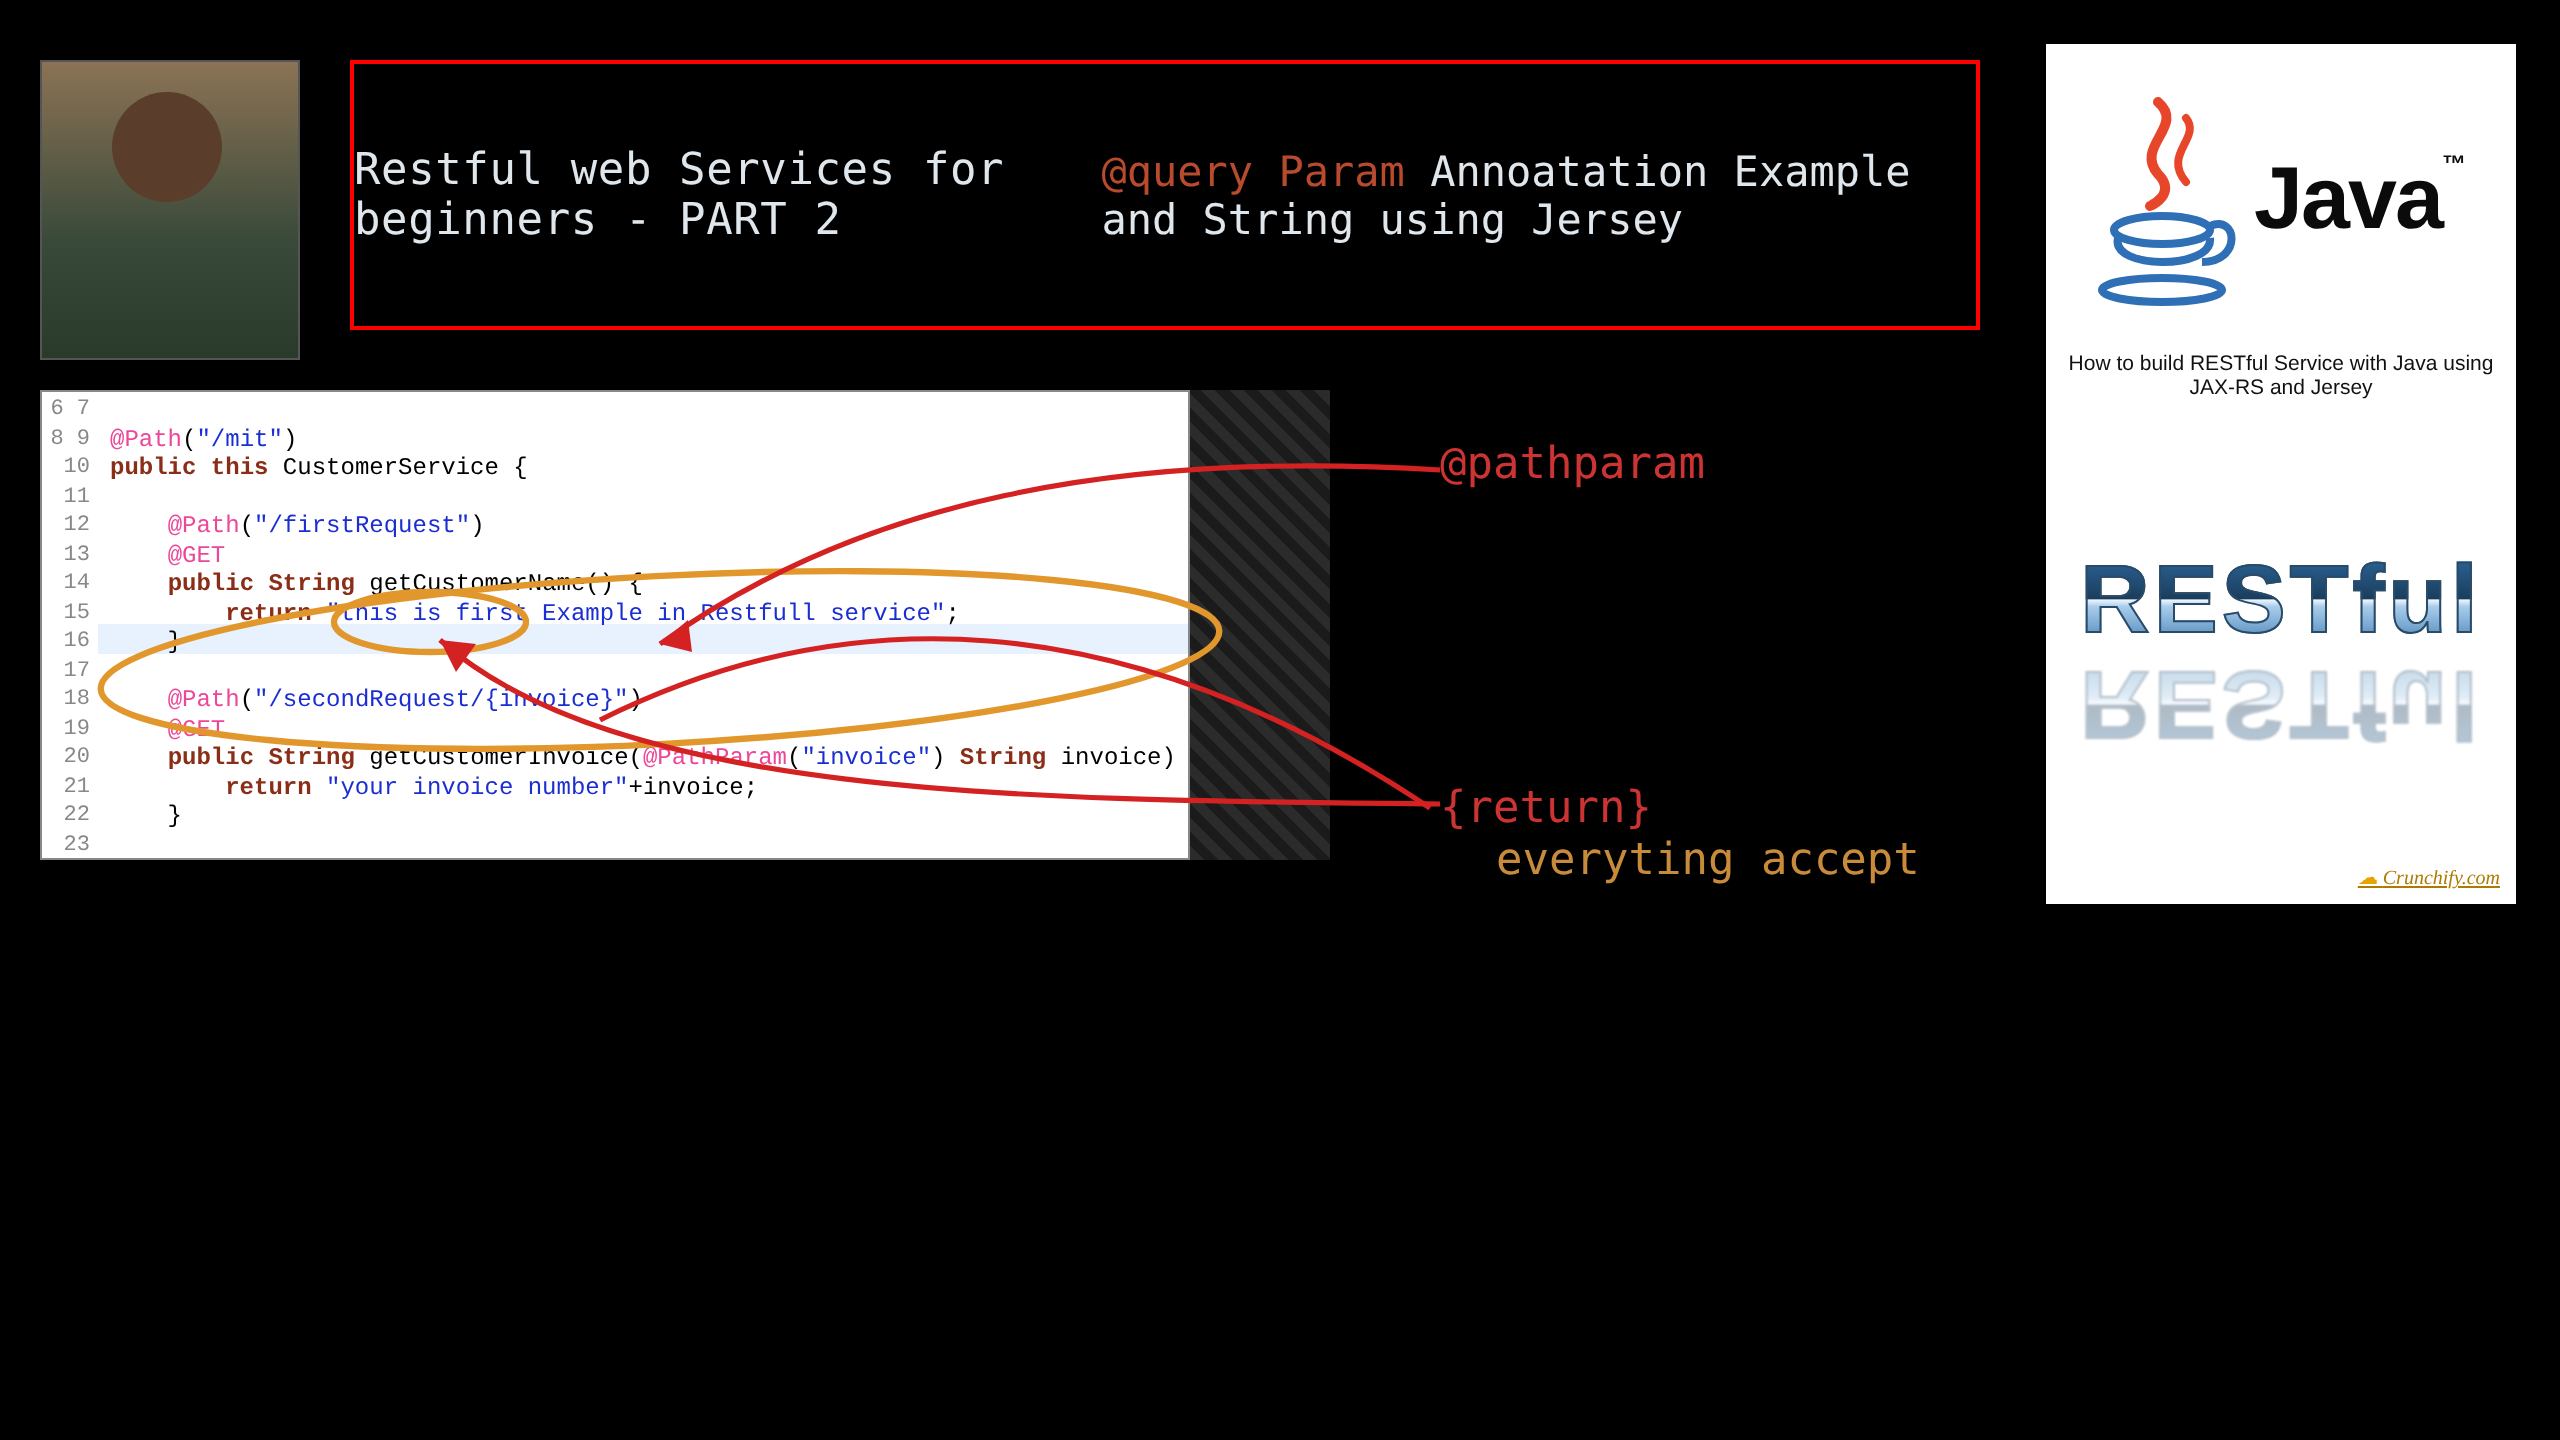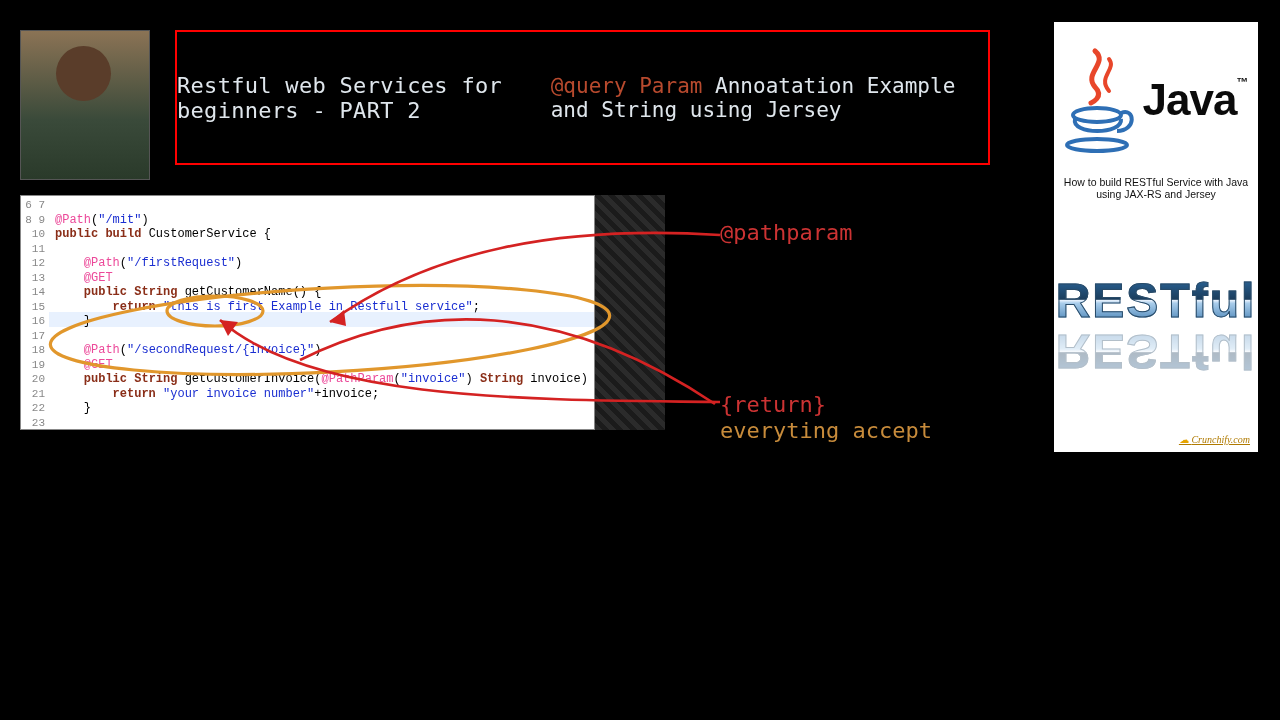--- a/index.html
+++ b/index.html
@@ -28,21 +28,21 @@
     background: rgba(0,0,0,.25);
     display:flex; flex-direction:row; justify-content:center; align-items:center;
     gap: 14px;
     font-family: "Lucida Console", Monaco, monospace;
   }
   .title-panel .line1 { color:#dfe6ec; font-size:22px; letter-spacing:.3px; }
   .title-panel .line2 { color:#dfe6ec; font-size:21px; }
   .title-panel .line2 .accent { color:#b84a2e; }
   
   .right-col {
-    position:absolute; right:22px; top:22px; width:204px; height:430px;
+    position:absolute; right:22px; top:22px; width:235px; height:430px;
     background:#fff; display:flex; flex-direction:column; align-items:center;
     padding:8px 4px 10px;
   }
   .java-logo { width:100%; height:140px; display:flex; align-items:center; justify-content:center; gap:6px;}
   .java-cup {}
   .java-text { font-weight:700; font-size:44px; color:#0b0b0b; letter-spacing:-1px;}
   .java-text .tm{font-size:12px; vertical-align:top;}
   .right-sub { font-size:10.5px; color:#111; text-align:center; margin:6px 0 10px;}
   .restful-block{ width:100%; flex:1; display:flex; flex-direction:column; align-items:center; justify-content:center;}
   .restful-word{
@@ -88,21 +88,21 @@
       repeating-linear-gradient(45deg, #2b2b2b 0 5px, #1b1b1b 5px 10px);
   }
   
   .note{
     position:absolute; font-family:"Lucida Console", monospace; font-size:22px;
   }
   .note.orange{ color:#c78b3b; }
   .note.red{ color:#c33; }
   .note1{ left:720px; top:220px; }
   .note2{ left:720px; top:392px; }
-  .note3{ left:720px; top:418px; }
+  .note3{ left:748px; top:418px; }
   
   .overlay{
     position:absolute; left:0; top:0; width:1280px; height:720px; pointer-events:none;
   }
   .ell{ fill:none; stroke:#e1972c; stroke-width:3.2; }
   .arrow{ fill:none; stroke:#d42222; stroke-width:2.6; }
 </style>
 </head>
 <body>
 
@@ -160,21 +160,21 @@
 24
 25
 26
 27
 28
 29
 30
 31</div>
   <div class="codebody" id="codebody">
 <span class="ann">@Path</span>(<span class="str">"/mit"</span>)
-<span class="kw">public</span> <span class="kw">build</span> CustomerService {
+<span class="kw">public</span> <span class="kw">this</span> CustomerService {
 
     <span class="ann">@Path</span>(<span class="str">"/firstRequest"</span>)
     <span class="ann">@GET</span>
     <span class="kw">public</span> <span class="kw">String</span> getCustomerName() {
         <span class="kw">return</span> <span class="str">"this is first Example in Restfull service"</span>;
     }
 
     <span class="ann">@Path</span>(<span class="str">"/secondRequest/{invoice}"</span>)
     <span class="ann">@GET</span>
     <span class="kw">public</span> <span class="kw">String</span> getCustomerInvoice(<span class="ann">@PathParam</span>(<span class="str">"invoice"</span>) <span class="kw">String</span> invoice) {

